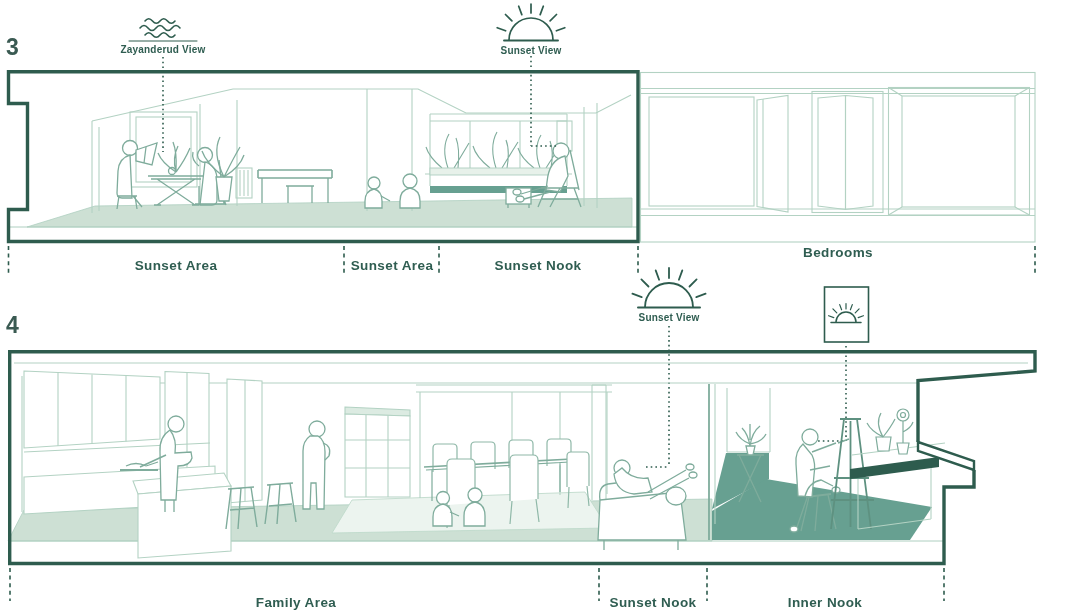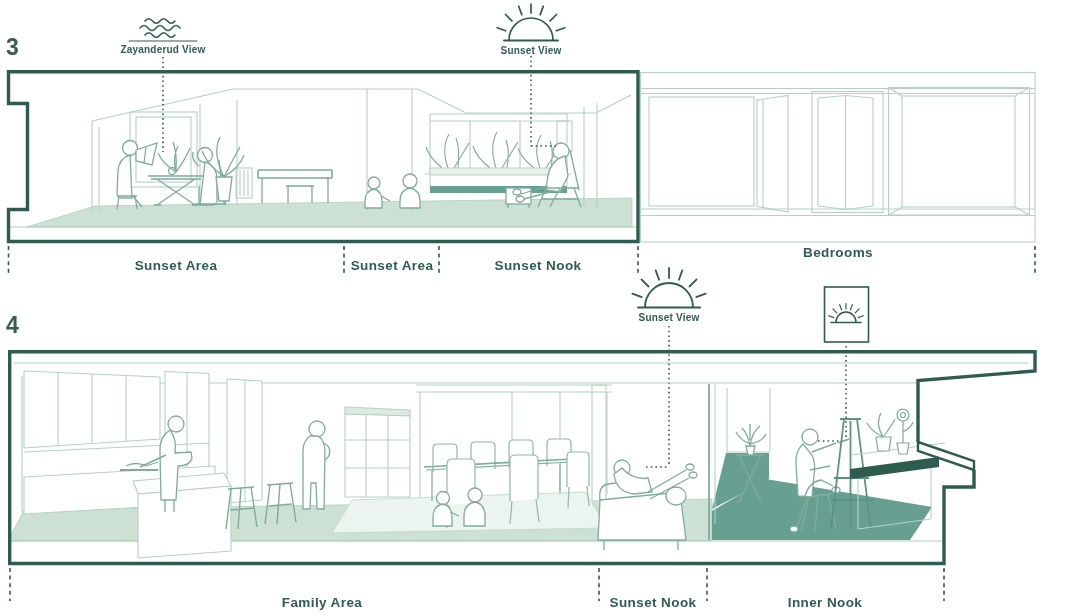--- a/index.html
+++ b/index.html
@@ -293,17 +293,17 @@
 
   <div class="lbl ann" style="left:163px;top:44px">Zayanderud View</div>
   <div class="lbl ann" style="left:531px;top:45px">Sunset View</div>
   <div class="lbl ann" style="left:669px;top:312px">Sunset View</div>
 
   <div class="lbl area" style="left:176px;top:258px">Sunset Area</div>
   <div class="lbl area" style="left:392px;top:258px">Sunset Area</div>
   <div class="lbl area" style="left:538px;top:258px">Sunset Nook</div>
   <div class="lbl area" style="left:838px;top:245px">Bedrooms</div>
 
-  <div class="lbl area" style="left:322px;top:595px">Family Area</div>
+  <div class="lbl area" style="left:296px;top:595px">Family Area</div>
   <div class="lbl area" style="left:653px;top:595px">Sunset Nook</div>
   <div class="lbl area" style="left:825px;top:595px">Inner Nook</div>
 
 </div>
 
 </body></html>

